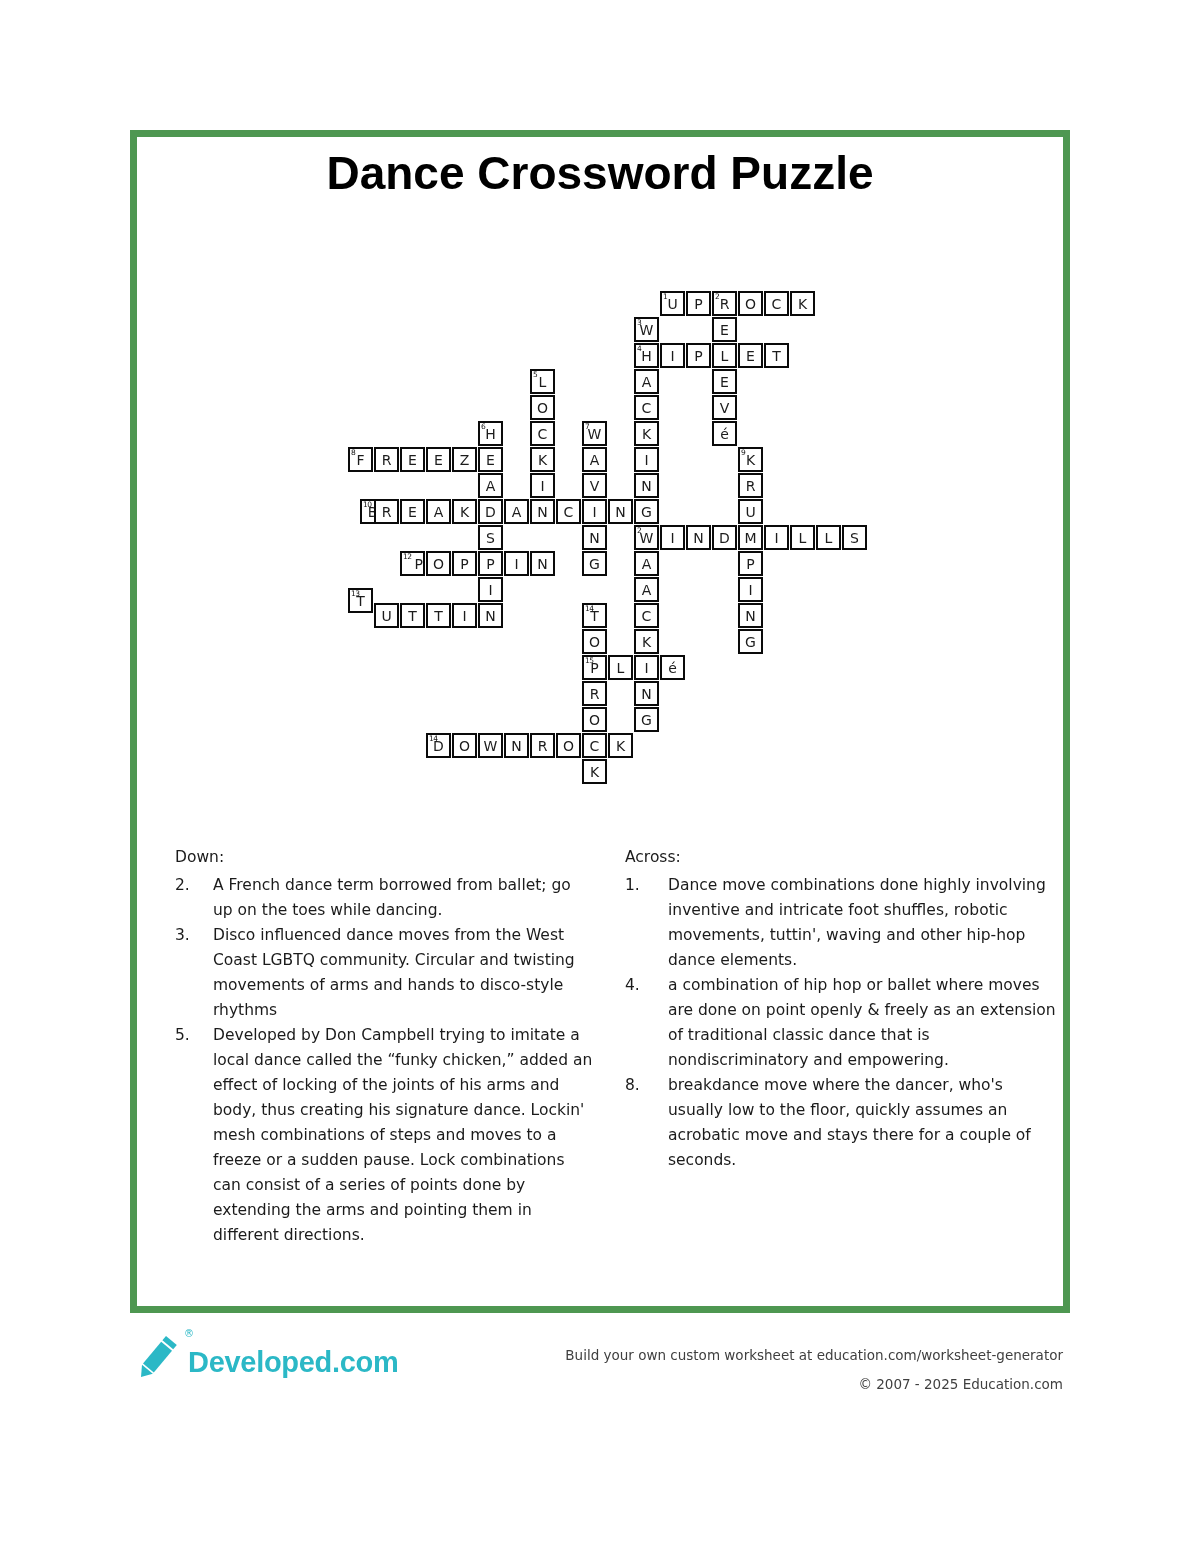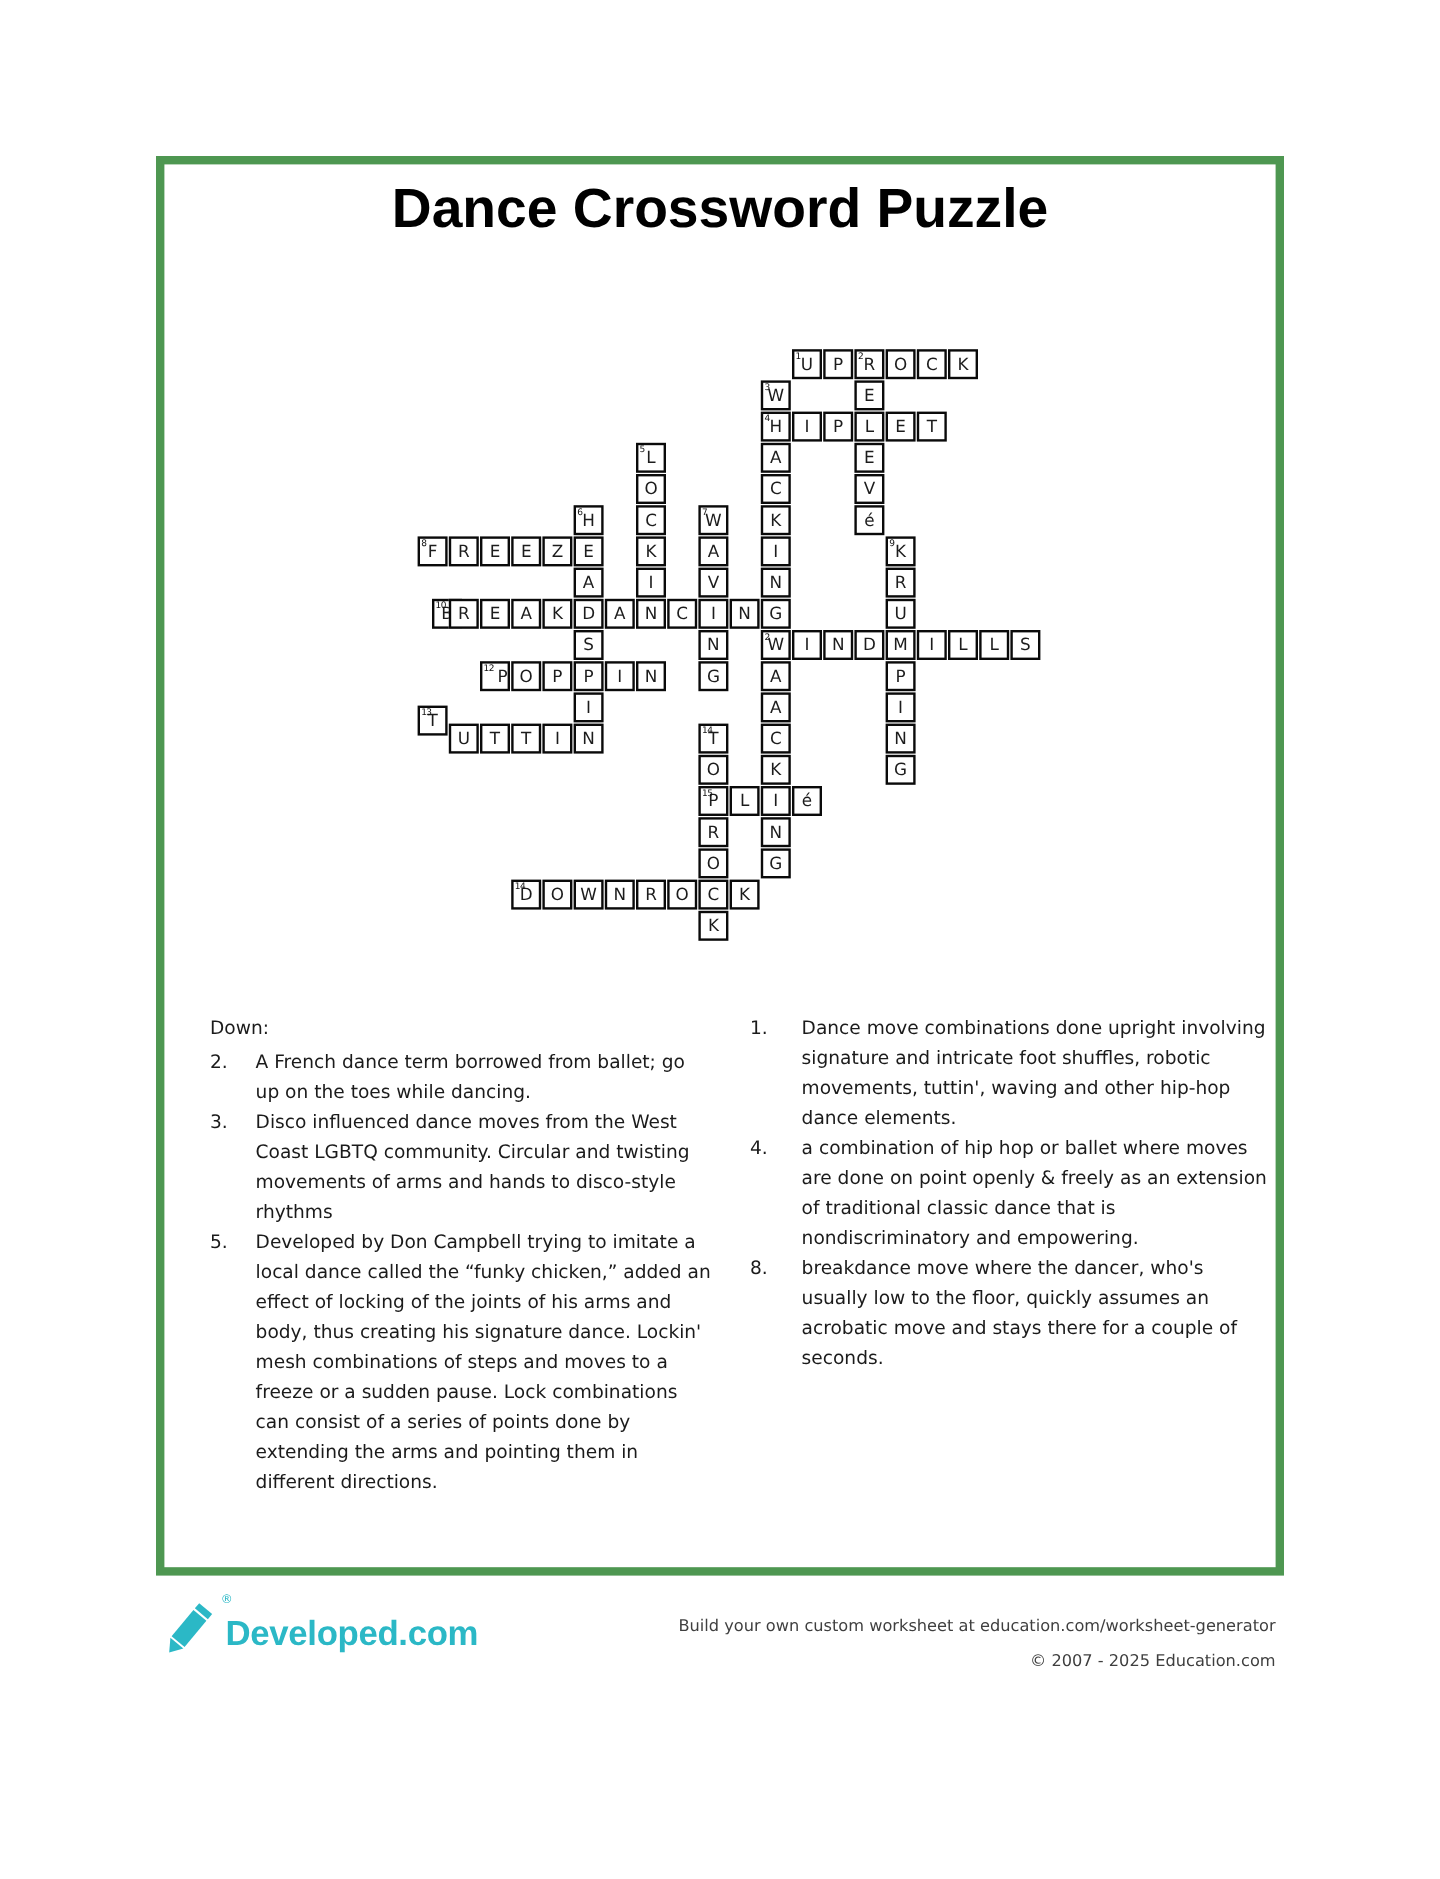--- a/index.html
+++ b/index.html
@@ -411,24 +411,25 @@
         <div class="clue-text">Disco influenced dance moves from the West Coast LGBTQ community. Circular and twisting movements of arms and hands to disco-style rhythms</div>
       </div>
       <div class="clue">
         <div class="clue-num">5.</div>
         <div class="clue-text">Developed by Don Campbell trying to imitate a local dance called the “funky chicken,” added an effect of locking of the joints of his arms and body, thus creating his signature dance. Lockin' mesh combinations of steps and moves to a freeze or a sudden pause. Lock combinations can consist of a series of points done by extending the arms and pointing them in different directions.</div>
       </div>
     </div>
 </div>
 
 <div class="clue-col clues-across">
+  <div class="clue-heading">Across:</div>
   <div id="across-list">
       <div class="clue">
         <div class="clue-num">1.</div>
-        <div class="clue-text">Dance move combinations done upright involving signature and intricate foot shuffles, robotic movements, tuttin', waving and other hip-hop dance elements.</div>
+        <div class="clue-text">Dance move combinations done highly involving inventive and intricate foot shuffles, robotic movements, tuttin', waving and other hip-hop dance elements.</div>
       </div>
       <div class="clue">
         <div class="clue-num">4.</div>
         <div class="clue-text">a combination of hip hop or ballet where moves are done on point openly &amp; freely as an extension of traditional classic dance that is nondiscriminatory and empowering.</div>
       </div>
       <div class="clue">
         <div class="clue-num">8.</div>
         <div class="clue-text">breakdance move where the dancer, who's usually low to the floor, quickly assumes an acrobatic move and stays there for a couple of seconds.</div>
       </div>
     </div>

